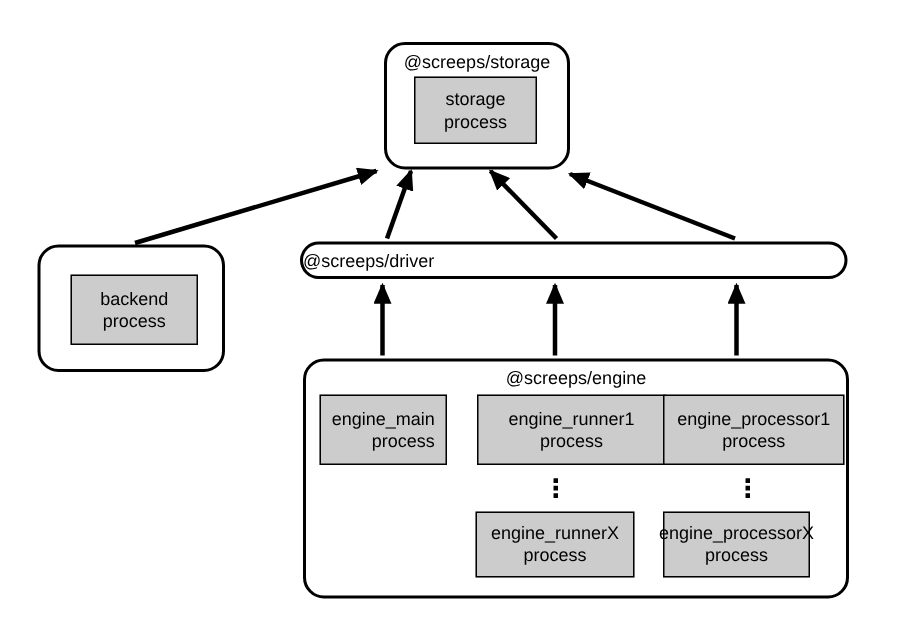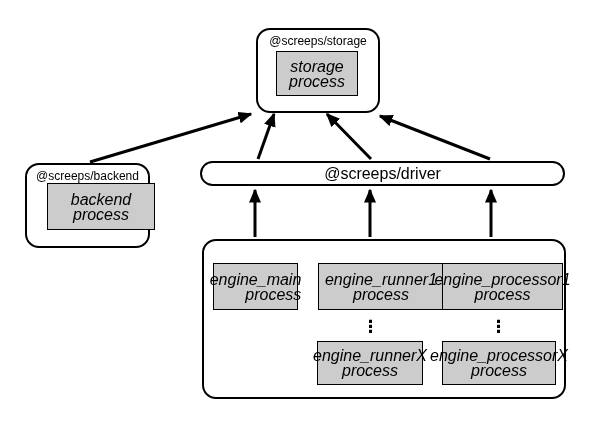--- a/index.html
+++ b/index.html
@@ -36,56 +36,55 @@
     text-align: center;
     font-size: 12px;
     line-height: 14px;
     white-space: nowrap;
   }
   .pill {
     position: absolute;
     background: var(--node-fill);
     border: 2px solid var(--border);
     border-radius: 13px;
-    display: flex; align-items: center; justify-content: center;
-    font-size: 16px;
+    display: flex; align-items: center; 
+    font-size: 12px;
   }
   .process {
     position: absolute;
     background: var(--process-fill);
     border: 1.5px solid var(--border);
     display: flex; align-items: center; justify-content: center;
     text-align: center;
-    font-size: 16px;
+    font-size: 12px;
     line-height: 15px;
     white-space: pre-line;
-    font-style: italic;
   }
   .dots {
     position: absolute;
     display: flex; align-items: center; justify-content: center;
     font-size: 17px;
     font-weight: bold;
     font-family: "DejaVu Sans", sans-serif;
     line-height: 1;
   }
   
   #storage-node   { left: 256px; top: 28px;  width: 124px; height: 85px; }
   #storage-proc   { left: 18px;  top: 21px;  width: 82px;  height: 45px; }
   #backend-node   { left: 25px;  top: 163px; width: 125px; height: 85px; }
-  #backend-proc   { left: 20px;  top: 18px;  width: 108px;  height: 47px; }
+  #backend-proc   { left: 20px;  top: 18px;  width: 85px;  height: 47px; }
   #driver-node    { left: 200px; top: 161px; width: 365px; height: 25px; }
   #engine-node    { left: 202px; top: 239px; width: 364px; height: 160px; }
   #engine-main    { left: 9px;   top: 22px;  width: 85px;  height: 47px; text-align: right; }
   #runner-first   { left: 114px; top: 22px;  width: 126px; height: 47px; }
   #processor-first{ left: 238px; top: 22px;  width: 121px; height: 47px; }
   #runner-dots    { left: 114px; top: 72px;  width: 105px; height: 26px; }
   #processor-dots { left: 238px; top: 72px;  width: 113px; height: 26px; }
   #runner-last    { left: 113px; top: 100px; width: 106px; height: 44px; align-items: center; }
-  #processor-last { left: 238px; top: 100px; width: 114px; height: 44px; }
+  #processor-last { left: 238px; top: 100px; width: 98px; height: 44px; }
   .arrows {
     position: absolute; left: 0; top: 0;
     pointer-events: none;
     z-index: 5;
   }
   .arrow {
     stroke: var(--arrow);
     stroke-width: 3;
     fill: none;
   }
@@ -96,30 +95,30 @@
 
 <div class="canvas">
 
   <div class="node" id="storage-node">
     <div class="node-title">@screeps/storage</div>
     <div class="process" id="storage-proc"><span>storage
 process</span></div>
   </div>
 
   <div class="node" id="backend-node">
-    <div class="node-title">@screeps/backend</div>
     <div class="process" id="backend-proc"><span>backend
 process</span></div>
   </div>
 
   <div class="pill" id="driver-node">
     <span>@screeps/driver</span>
   </div>
 
   <div class="node" id="engine-node">
+    <div class="node-title">@screeps/engine</div>
     <div class="process" id="engine-main"><span>engine_main
 process</span></div>
     <div class="process" id="runner-first"><span>engine_runner1
 process</span></div>
     <div class="process" id="processor-first"><span>engine_processor1
 process</span></div>
     <div class="dots" id="runner-dots">⋮</div>
     <div class="dots" id="processor-dots">⋮</div>
     <div class="process" id="runner-last"><span>engine_runnerX
 process</span></div>

